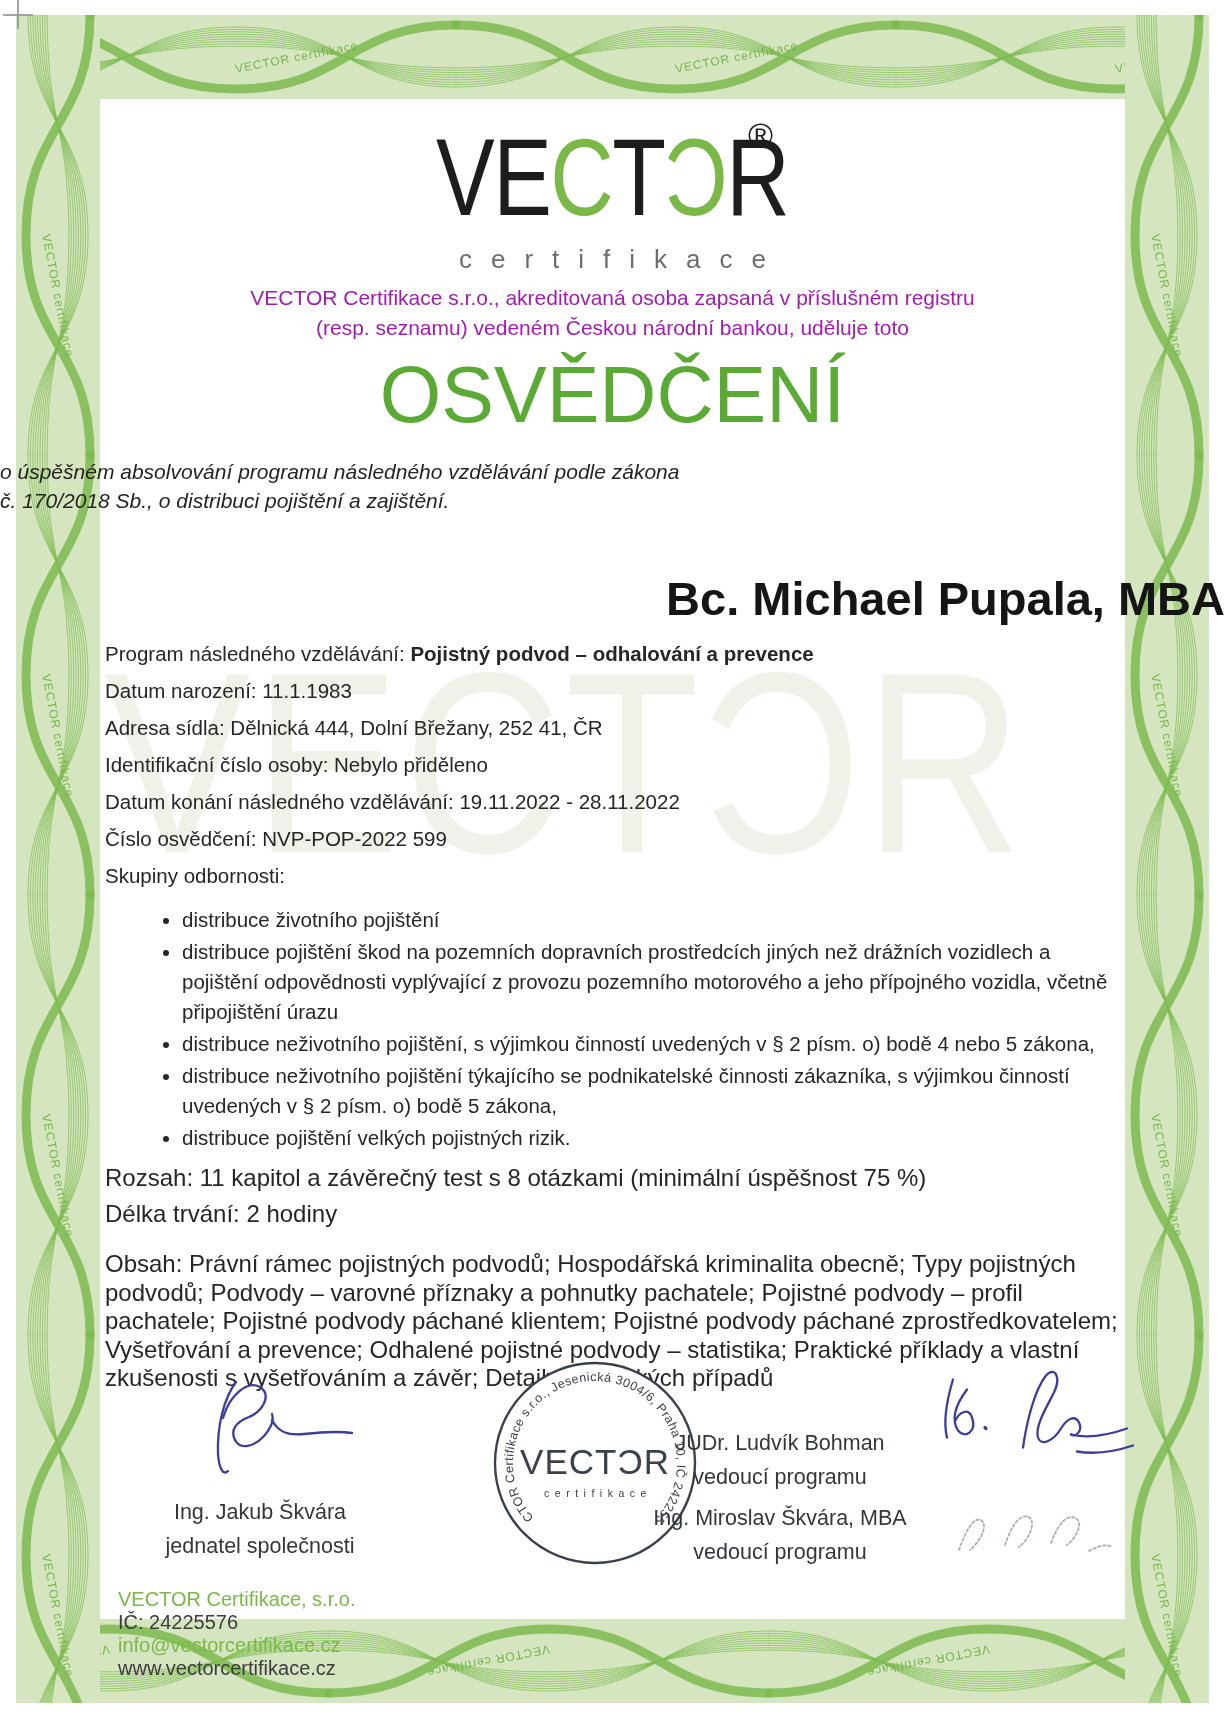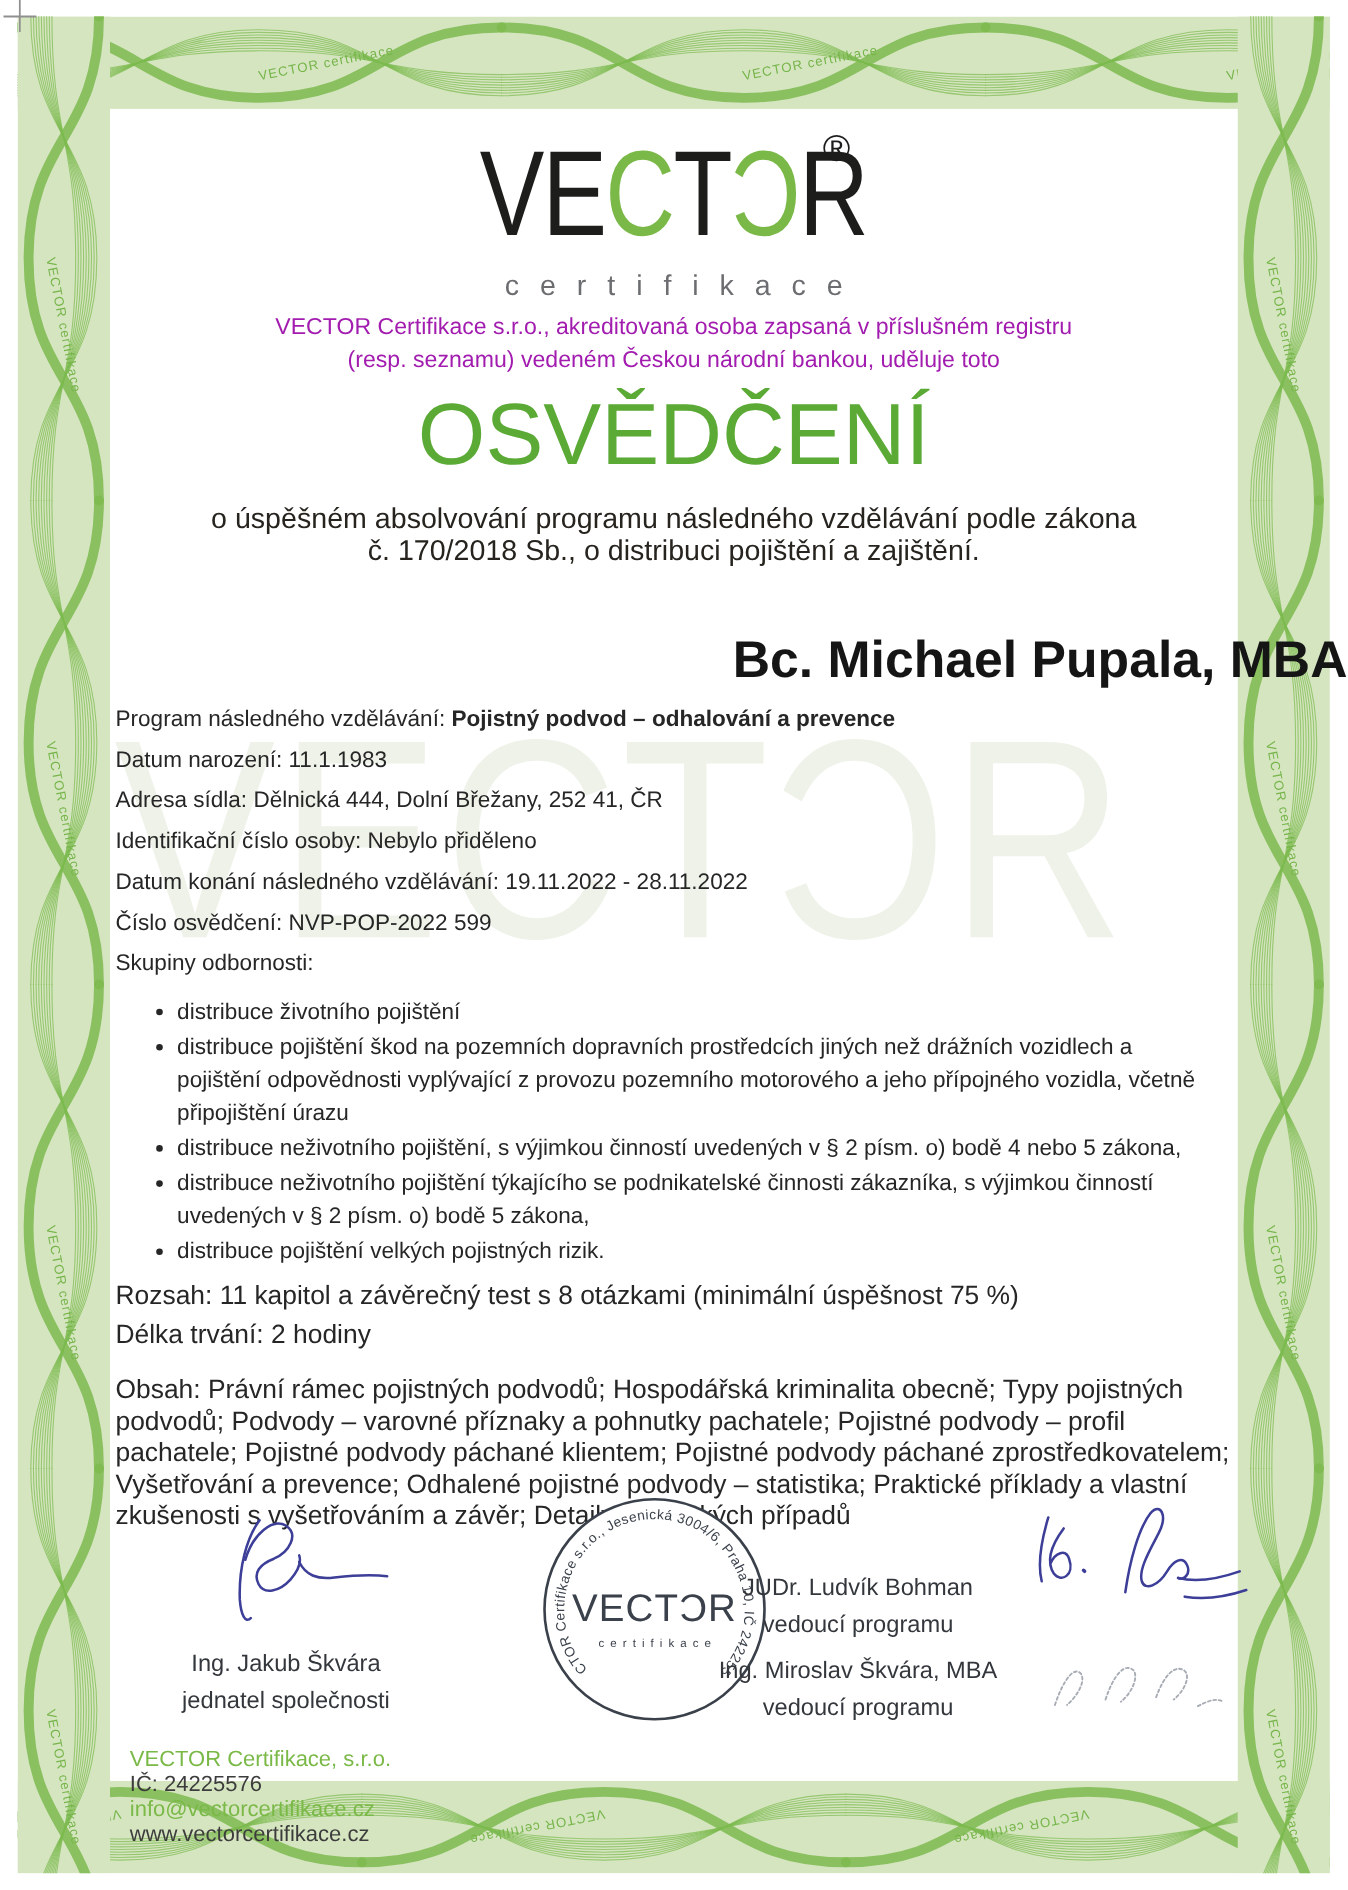--- a/index.html
+++ b/index.html
@@ -18,28 +18,28 @@
     letter-spacing:4px;color:#eef2e8;white-space:nowrap;
     transform:scaleX(0.85);transform-origin:left center;font-weight:400;
   }
   .logo-wrap{position:absolute;left:0;right:0;top:122px;text-align:center;line-height:1;}
   .logo-text{display:inline-block;font-size:110px;letter-spacing:-2px;color:#1d1d1b;transform:scaleX(0.8);}
   .logo-text .green{color:#7ab947;}
   .logo-reg{position:absolute;left:748px;top:116px;font-size:34px;color:#1d1d1b;}
   .logo-sub{position:absolute;left:0;right:0;top:244px;text-align:center;font-size:26px;color:#6b6d70;letter-spacing:19px;padding-left:19px;}
   .intro{position:absolute;left:0;right:0;top:283px;text-align:center;font-size:21px;line-height:30px;color:#a21caf;}
   .doc-title{position:absolute;left:0;right:0;top:348px;text-align:center;font-size:79px;line-height:1.18;color:#5baa36;}
-  .sub2{position:absolute;left:0;right:0;top:457px;text-align:center;font-size:26px;line-height:29px;color:#27241f;}
+  .sub2{position:absolute;left:0;right:0;top:457px;font-size:21px;line-height:29px;color:#27241f;font-style:italic;}
   .recipient{position:absolute;left:0;right:0;top:572px;text-align:right;font-size:47px;line-height:1.15;font-weight:bold;color:#151515;}
   .details{position:absolute;left:105px;top:642px;width:1016px;font-size:20.5px;}
   .details .row{line-height:24px;margin-bottom:13px;}
   .details b{font-weight:bold;}
   .bullets{position:absolute;left:105px;top:905px;width:1004px;font-size:20.5px;}
   .bullets ul{margin:0;padding-left:56px;}
-  .bullets li{line-height:30px;margin-bottom:2px;}
+  .bullets li{line-height:30px;margin-bottom:2px;margin-left:21px;}
   .summary{position:absolute;left:105px;top:1166px;width:1016px;font-size:24px;}
   .summary .line{line-height:24px;margin-bottom:12px;}
   .summary .para{line-height:28.6px;margin-top:24px;}
   .stamp-svg{position:absolute;left:488px;top:1356px;}
   .sig-img{position:absolute;}
   #sig-jakub{left:190px;top:1376px;}
   #sig-bohman{left:925px;top:1365px;}
   #sig-miroslav{left:945px;top:1492px;}
   .signer{position:absolute;text-align:center;font-size:21.5px;color:#33373c;}
   .signer .role{margin-top:9px;}

